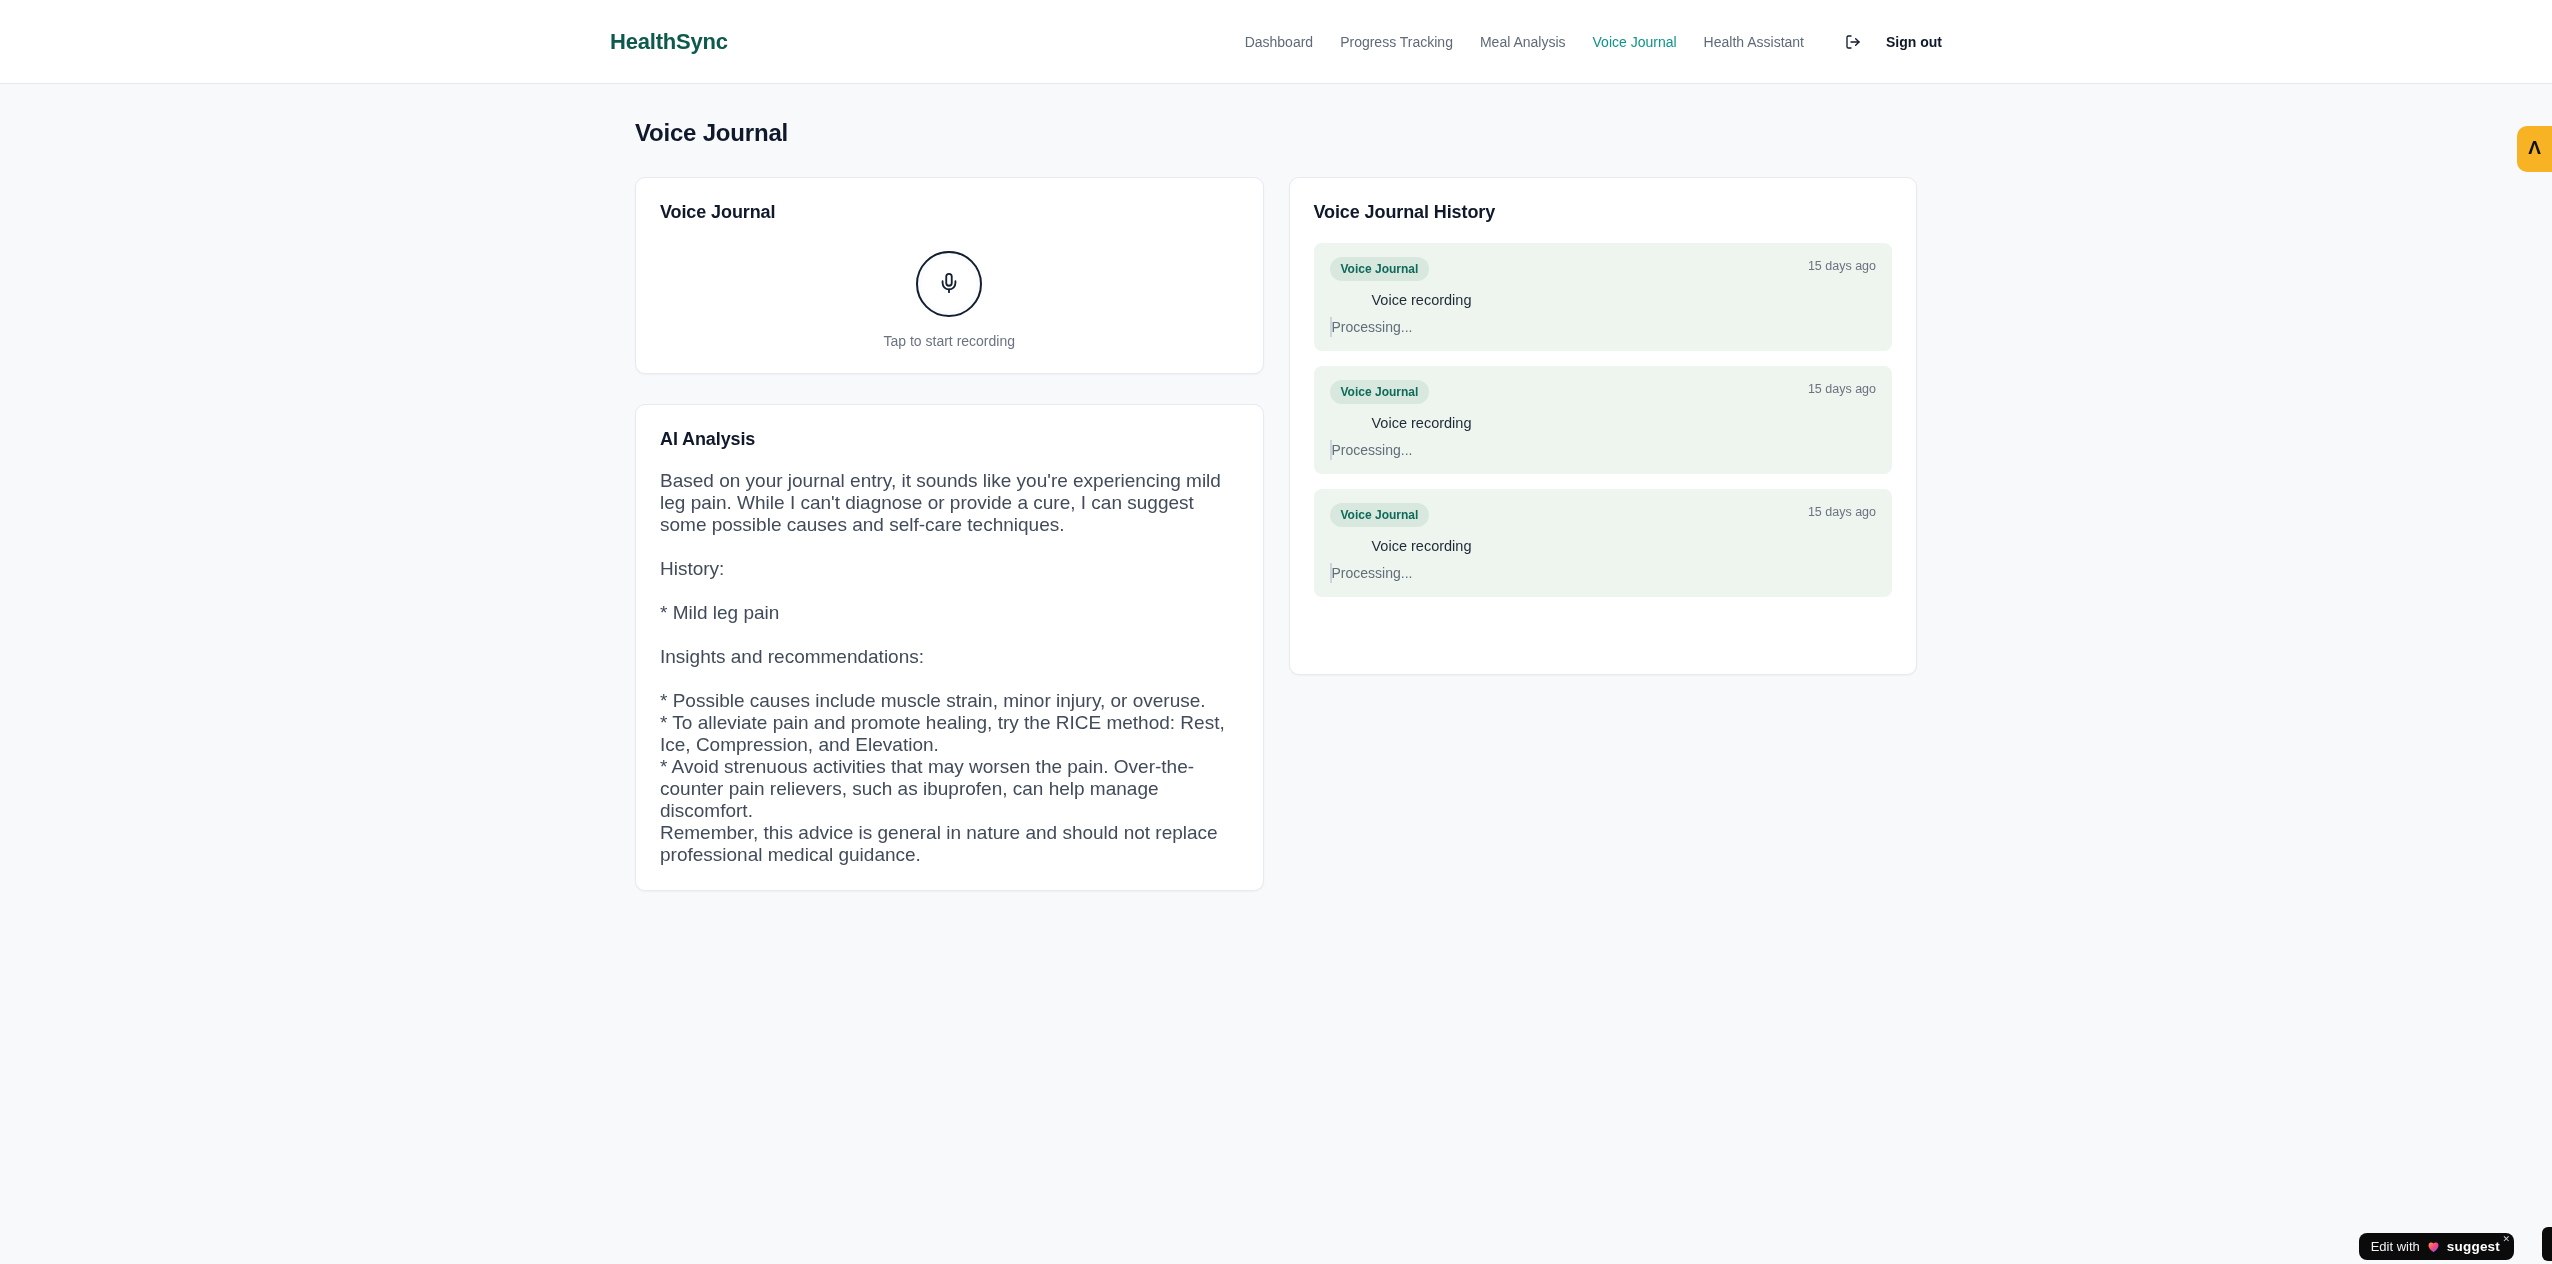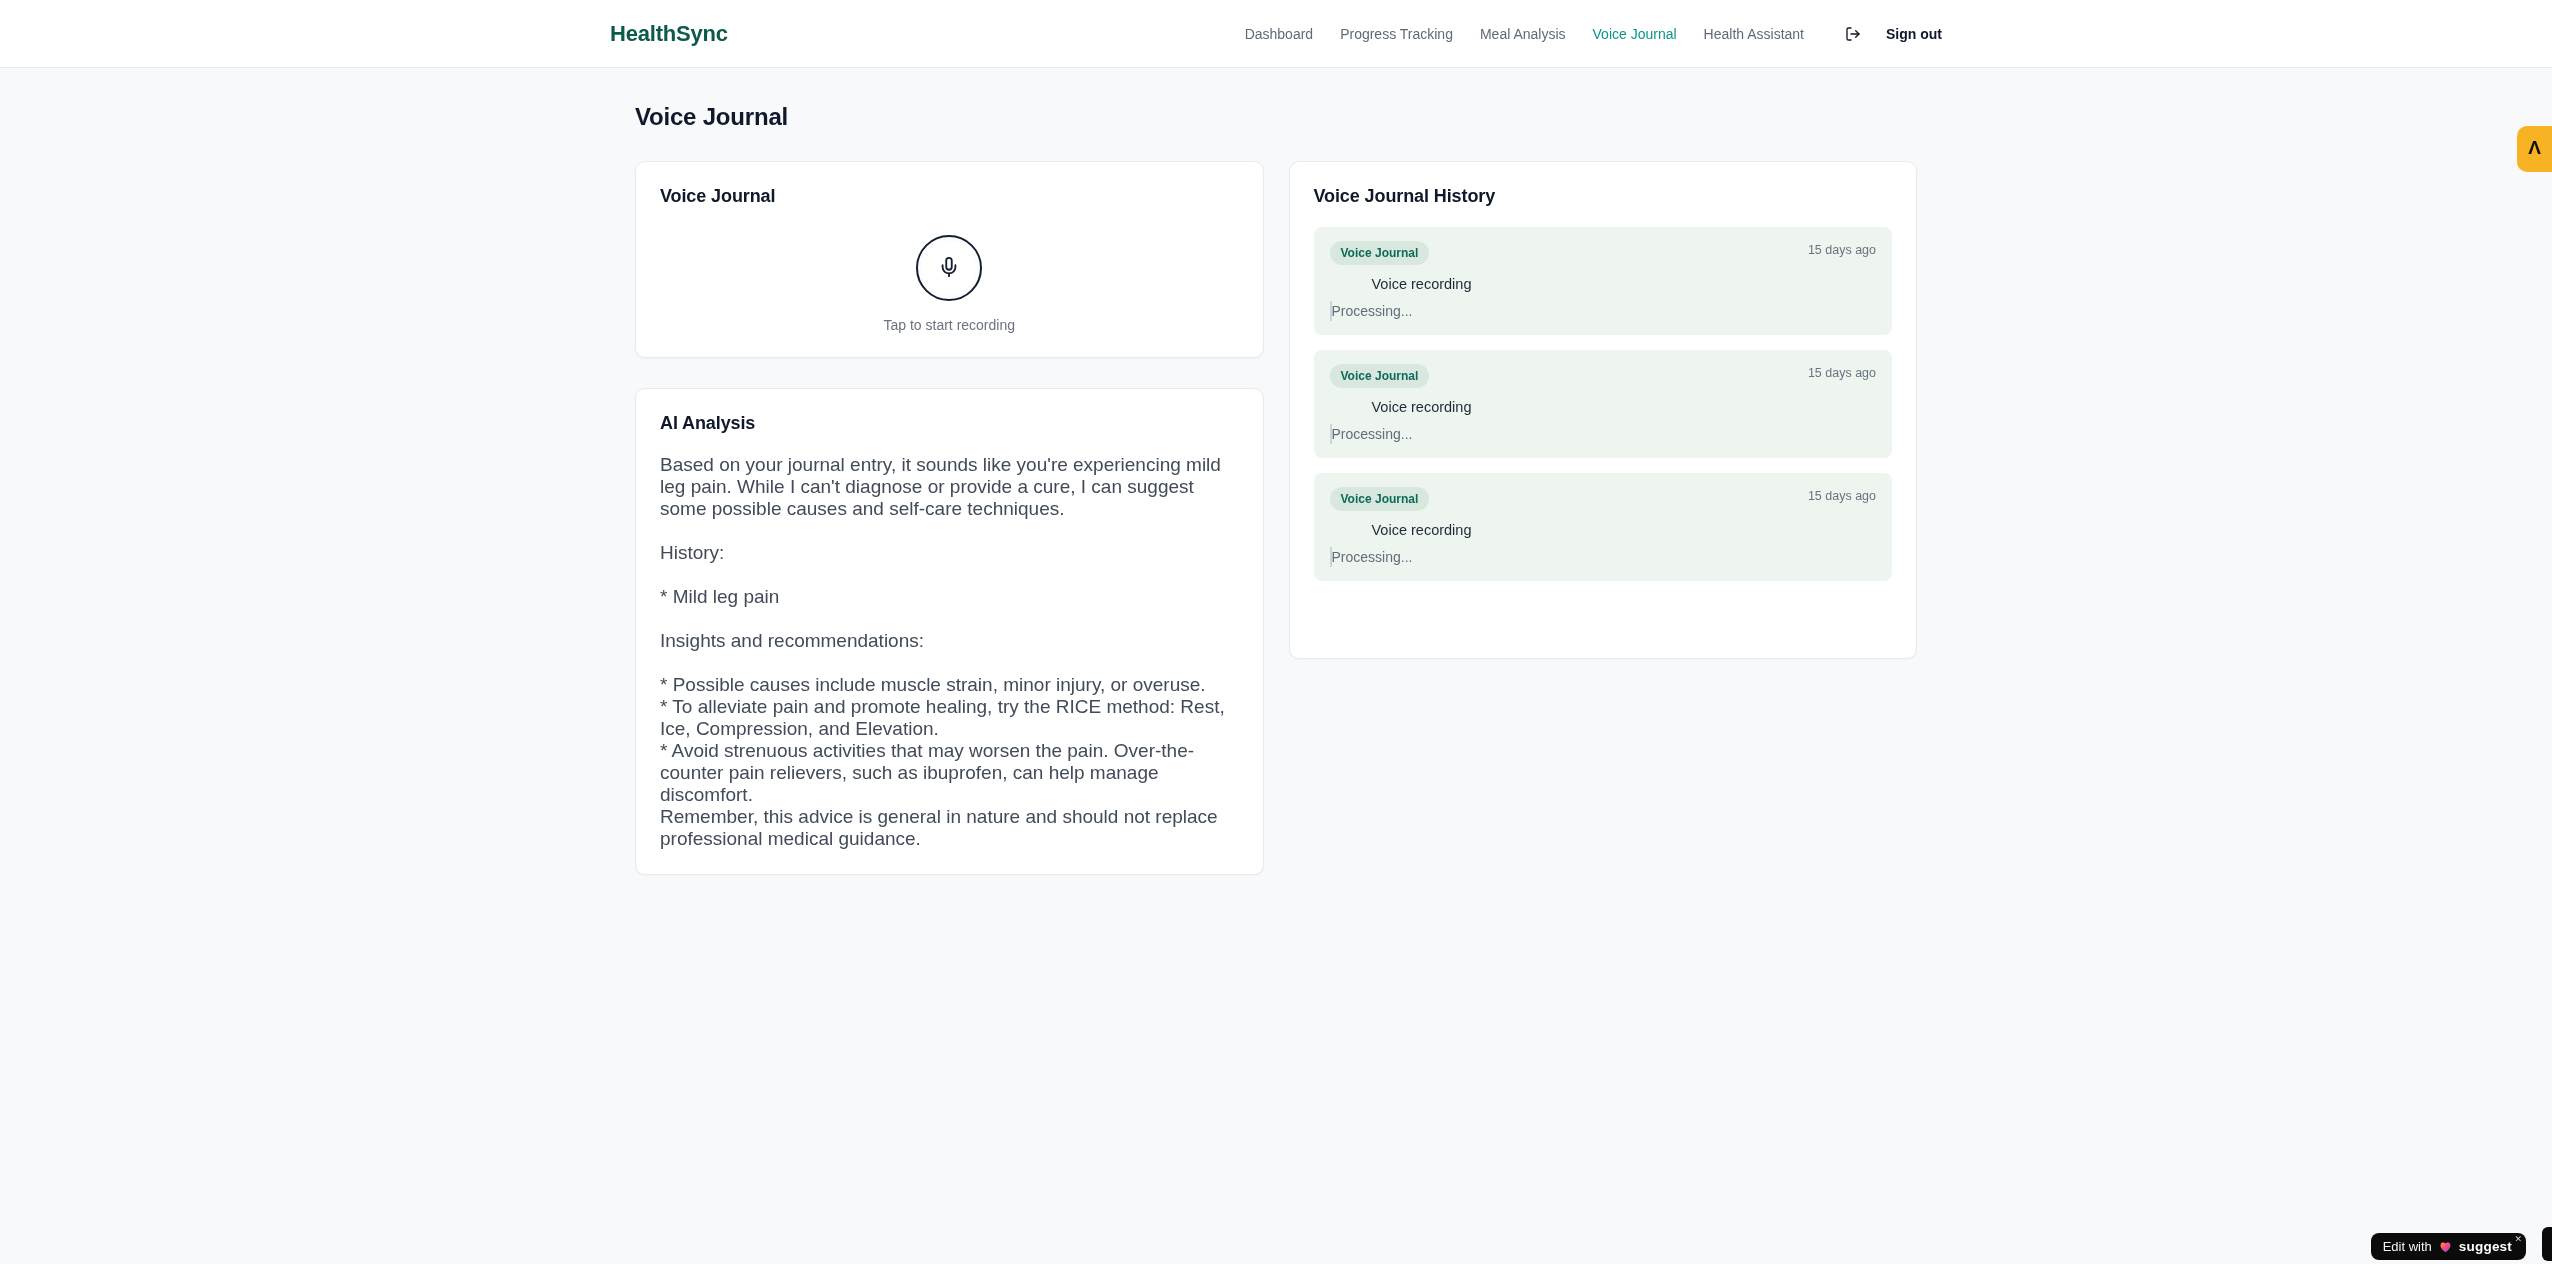--- a/index.html
+++ b/index.html
@@ -1,20 +1,20 @@
 <!DOCTYPE html>
 <html><head>
 <meta charset="utf-8">
 <style>
   * { margin:0; padding:0; box-sizing:border-box; }
   html,body { background:#f7f9fb; font-family:"Liberation Sans", sans-serif; color:#0f172a; }
   body { min-height:1264px; position:relative; overflow-x:hidden; }
 
   
-  .header { background:#ffffff; border-bottom:1px solid #e6eaf0; height:68px; }
+  .header { background:#ffffff; border-bottom:1px solid #e6eaf0; height:84px; }
   .header-inner { max-width:1340px; margin:0 auto; height:100%; display:flex; align-items:center; justify-content:space-between; padding:0 4px; }
   .brand { font-size:22px; font-weight:700; color:#0d5a4c; letter-spacing:-0.2px; cursor:pointer; }
   .nav { display:flex; align-items:center; gap:27px; }
   .nav-link { font-size:14px; font-weight:500; color:#5f6a79; text-decoration:none; cursor:pointer; }
   .nav-link.active { color:#0d9488; }
   .signout { display:flex; align-items:center; gap:25px; margin-left:14px; cursor:pointer; }
   .signout .label { font-size:14px; font-weight:600; color:#10192b; }
   .signout svg { display:block; }
 
   
@@ -43,21 +43,21 @@
   .entry { background:#edf5ee; border-radius:8px; padding:14px 16px; margin-bottom:15px; cursor:pointer; }
   .entry-top { display:flex; align-items:flex-start; justify-content:space-between; }
   .badge { background:#d9e8de; color:#0e6a59; font-size:12px; font-weight:700; padding:4px 11px; border-radius:999px; line-height:16px; }
   .timestamp { font-size:12.5px; color:#6b7280; padding-top:2px; }
   .entry-label { margin-top:11px; font-size:14.5px; color:#1f2937;margin-left:42px; }
   .entry-status { margin-top:9px; font-size:14px; color:#636d7a; border-left:2px solid #ccd4dd; line-height:20px; }
 
   
   .edge-badge { position:absolute; top:126px; right:0; width:35px; height:46px; background:#f7b323; border-radius:10px 0 0 10px; display:flex; align-items:center; justify-content:center; cursor:pointer; }
   .edge-badge .glyph { font-size:19px; font-weight:800; color:#111111; transform:translateY(-1px); }
-  .lovable-pill { position:absolute; right:26px; bottom:4px; background:#0b0b0c; border-radius:8px; color:#ffffff; display:flex; align-items:center; gap:6px; padding:6px 14px 6px 12px; cursor:pointer;text-align:right; }
+  .lovable-pill { position:absolute; right:38px; bottom:4px; background:#0b0b0c; border-radius:8px; color:#ffffff; display:flex; align-items:center; gap:6px; padding:6px 14px 6px 12px; cursor:pointer;text-align:right; }
   .lovable-pill .prefix { font-size:13px; color:#f3f4f6; }
   .lovable-pill .brand2 { font-size:13.5px; font-weight:700; letter-spacing:.2px; }
   .lovable-pill .close { position:absolute; top:1px; right:4px; font-size:9px; color:#cfd4da; cursor:pointer; }
   .corner-sliver { position:absolute; right:0; bottom:3px; width:10px; height:34px; background:#0b0b0c; border-radius:6px 0 0 6px; cursor:pointer; }
 </style>
 </head>
 <body>
 
 <header class="header">
   <div class="header-inner">

